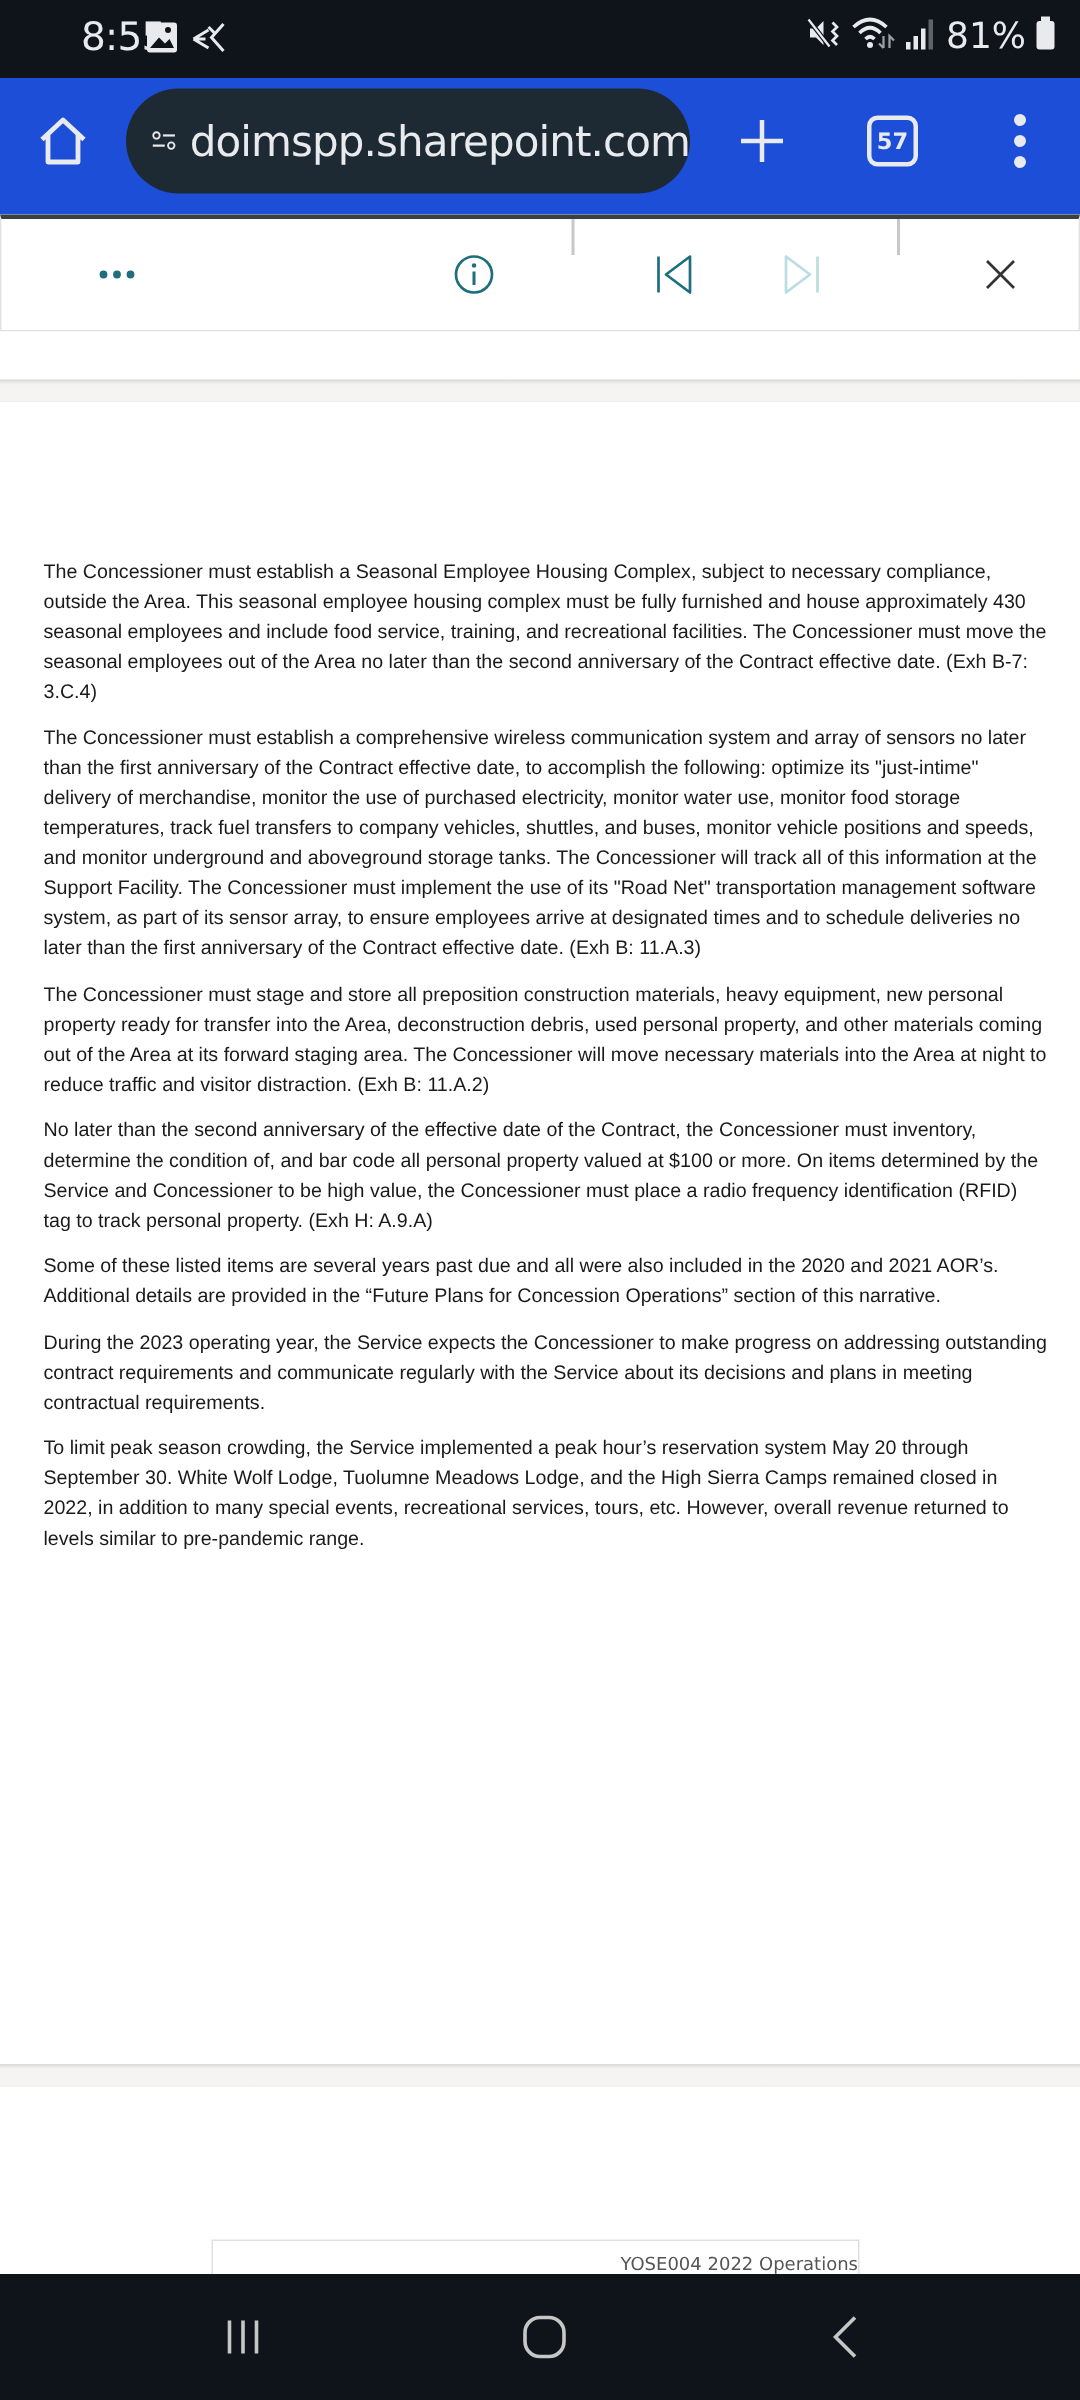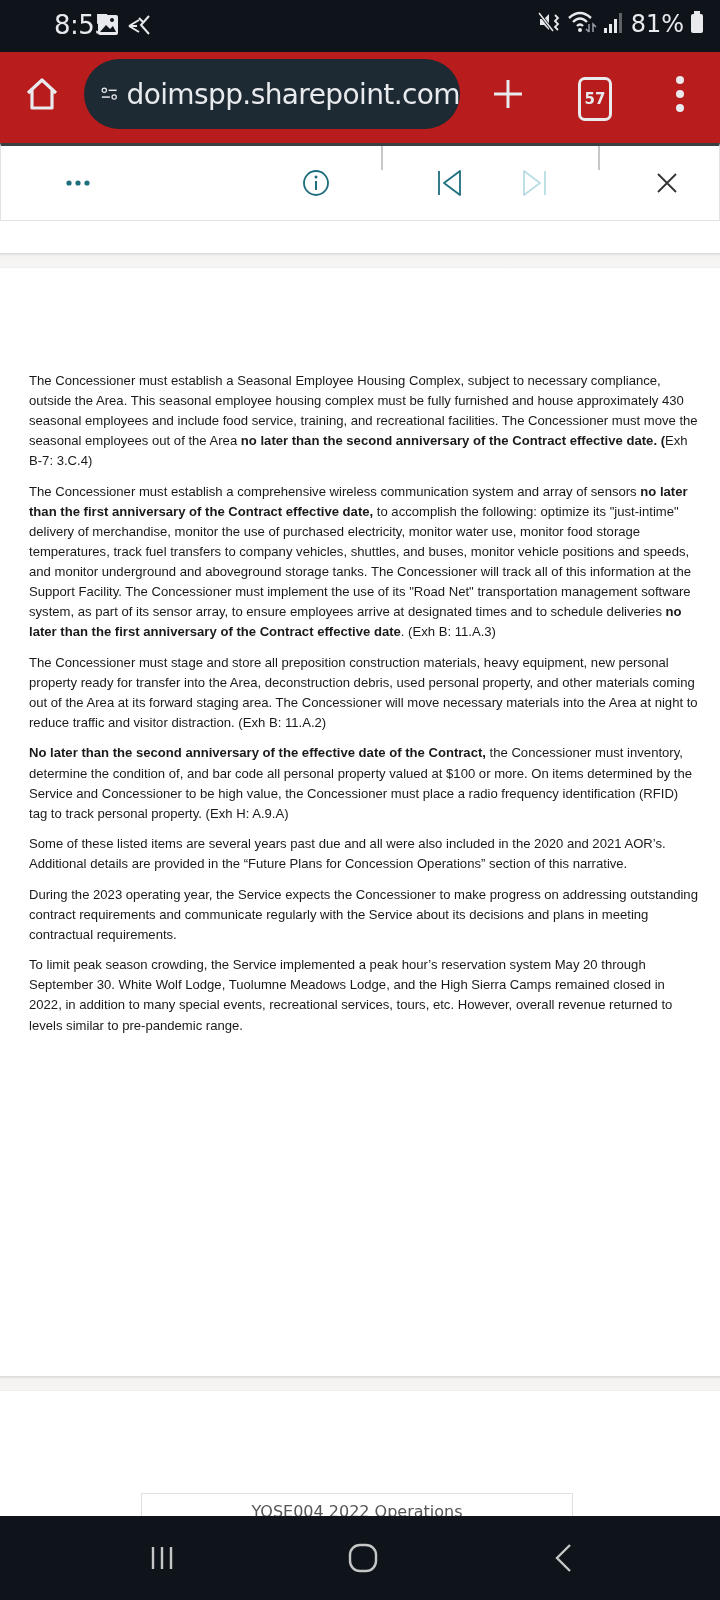--- a/index.html
+++ b/index.html
@@ -7,45 +7,45 @@
   body { position: relative; font-family: "Liberation Sans", sans-serif; }
 
   
   .status-bar { position: absolute; top: 0; left: 0; width: 720px; height: 52px; background: #0f141a; color: #e8eaed; }
   .status-time { position: absolute; left: 36px; top: 10px; font-size: 26px; font-family: "DejaVu Sans", sans-serif; letter-spacing: -0.5px; margin-left: 18px; }
   .status-left-icons { position: absolute; left: 97px; top: 14px; display: flex; gap: 8px; align-items: center; }
   .status-right { position: absolute; right: 16px; top: 10px; display: flex; align-items: flex-start; gap: 6px; }
   .battery-pct { font-size: 24px; font-family: "DejaVu Sans", sans-serif; }
 
   
-  .browser-bar { position: absolute; top: 52px; left: 0; width: 720px; height: 91px; background: #b91c1c; }
+  .browser-bar { position: absolute; top: 52px; left: 0; width: 720px; height: 91px; background: #1d4ed8; }
   .home-btn { position: absolute; left: 24px; top: 24px; width: 36px; height: 36px; }
   .url-pill { position: absolute; left: 84px; top: 7px; width: 376px; height: 70px; background: #1d2a33; border-radius: 35px; display: flex; align-items: center; padding-left: 16px; }
   .url-pill .site-settings { width: 30px; height: 24px; margin-right: 8px; }
   .url-text { color: #e8eaed; font-size: 28px; font-family: "DejaVu Sans", sans-serif; letter-spacing: -0.6px; white-space: nowrap; }
   .new-tab-btn { position: absolute; left: 488px; top: 22px; width: 40px; height: 40px; }
-  .tabs-btn { position: absolute; left: 578px; top: 25px; width: 34px; height: 44px; border: 3px solid #e8eaed; border-radius: 7px; color: #e8eaed; font-size: 15px; font-weight: bold; display: flex; align-items: center; justify-content: center; font-family: "DejaVu Sans", sans-serif; }
+  .tabs-btn { position: absolute; left: 578px; top: 25px; width: 34px; height: 34px; border: 3px solid #e8eaed; border-radius: 7px; color: #e8eaed; font-size: 15px; font-weight: bold; display: flex; align-items: center; justify-content: center; font-family: "DejaVu Sans", sans-serif; }
   .menu-btn { position: absolute; left: 670px; top: 20px; width: 20px; height: 44px; }
 
   
   .viewer-toolbar { position: absolute; top: 143px; left: 0; width: 720px; height: 78px; background: #fff; border: 1px solid #e2e2e2; border-top: 3px solid #3a3f44; }
   .tb-item { position: absolute; top: 0; height: 74px; display: flex; align-items: center; justify-content: center; cursor: pointer; }
   .tb-divider { position: absolute; top: 0; width: 2px; height: 24px; background: #c8c8c8; }
 
   
   .doc-bg { position: absolute; top: 221px; left: 0; width: 720px; height: 1295px; background: #ffffff; }
   .page-gap { position: absolute; left: 0; width: 720px; height: 15px; background: linear-gradient(#d8d8d8 0px, #f4f3f1 3px, #f6f5f3 14px, #e8e8e8 15px); }
   .page { position: absolute; left: 0; width: 720px; background: #fff; }
 
   .doc-text { position: absolute; left: 29px; top: 371px; width: 670px; font-family: "Liberation Sans", sans-serif; font-size: 13.1px; line-height: 20.1px; color: #1a1a1a; }
   .doc-text p { margin-bottom: 10.3px; }
-  .doc-text b { font-weight: bold; }
+  .doc-text b { font-weight: normal; }
   .doc-text .heading { font-weight: bold; text-decoration: underline; }
 
-  .next-page-tab { position: absolute; left: 141px; top: 1493px; width: 432px; height: 30px; border: 1px solid #e0e0e0; background: #fff; text-align: center; font-size: 16px; color: #555; padding-top: 8px; font-family: "DejaVu Sans", sans-serif; overflow: hidden; }
+  .next-page-tab { position: absolute; left: 141px; top: 1493px; width: 432px; height: 30px; border: 1px solid #e0e0e0; background: #fff; text-align: right; font-size: 12px; color: #555; padding-top: 8px; font-family: "DejaVu Sans", sans-serif; overflow: hidden; }
 
   
   .nav-bar { position: absolute; left: 0; top: 1516px; width: 720px; height: 84px; background: #0f141a; }
   .nav-btn { position: absolute; top: 18px; width: 48px; height: 48px; display: flex; align-items: center; justify-content: center; }
 </style>
 </head>
 <body>
 
 <div class="status-bar">
   <span class="status-time">8:55</span>

